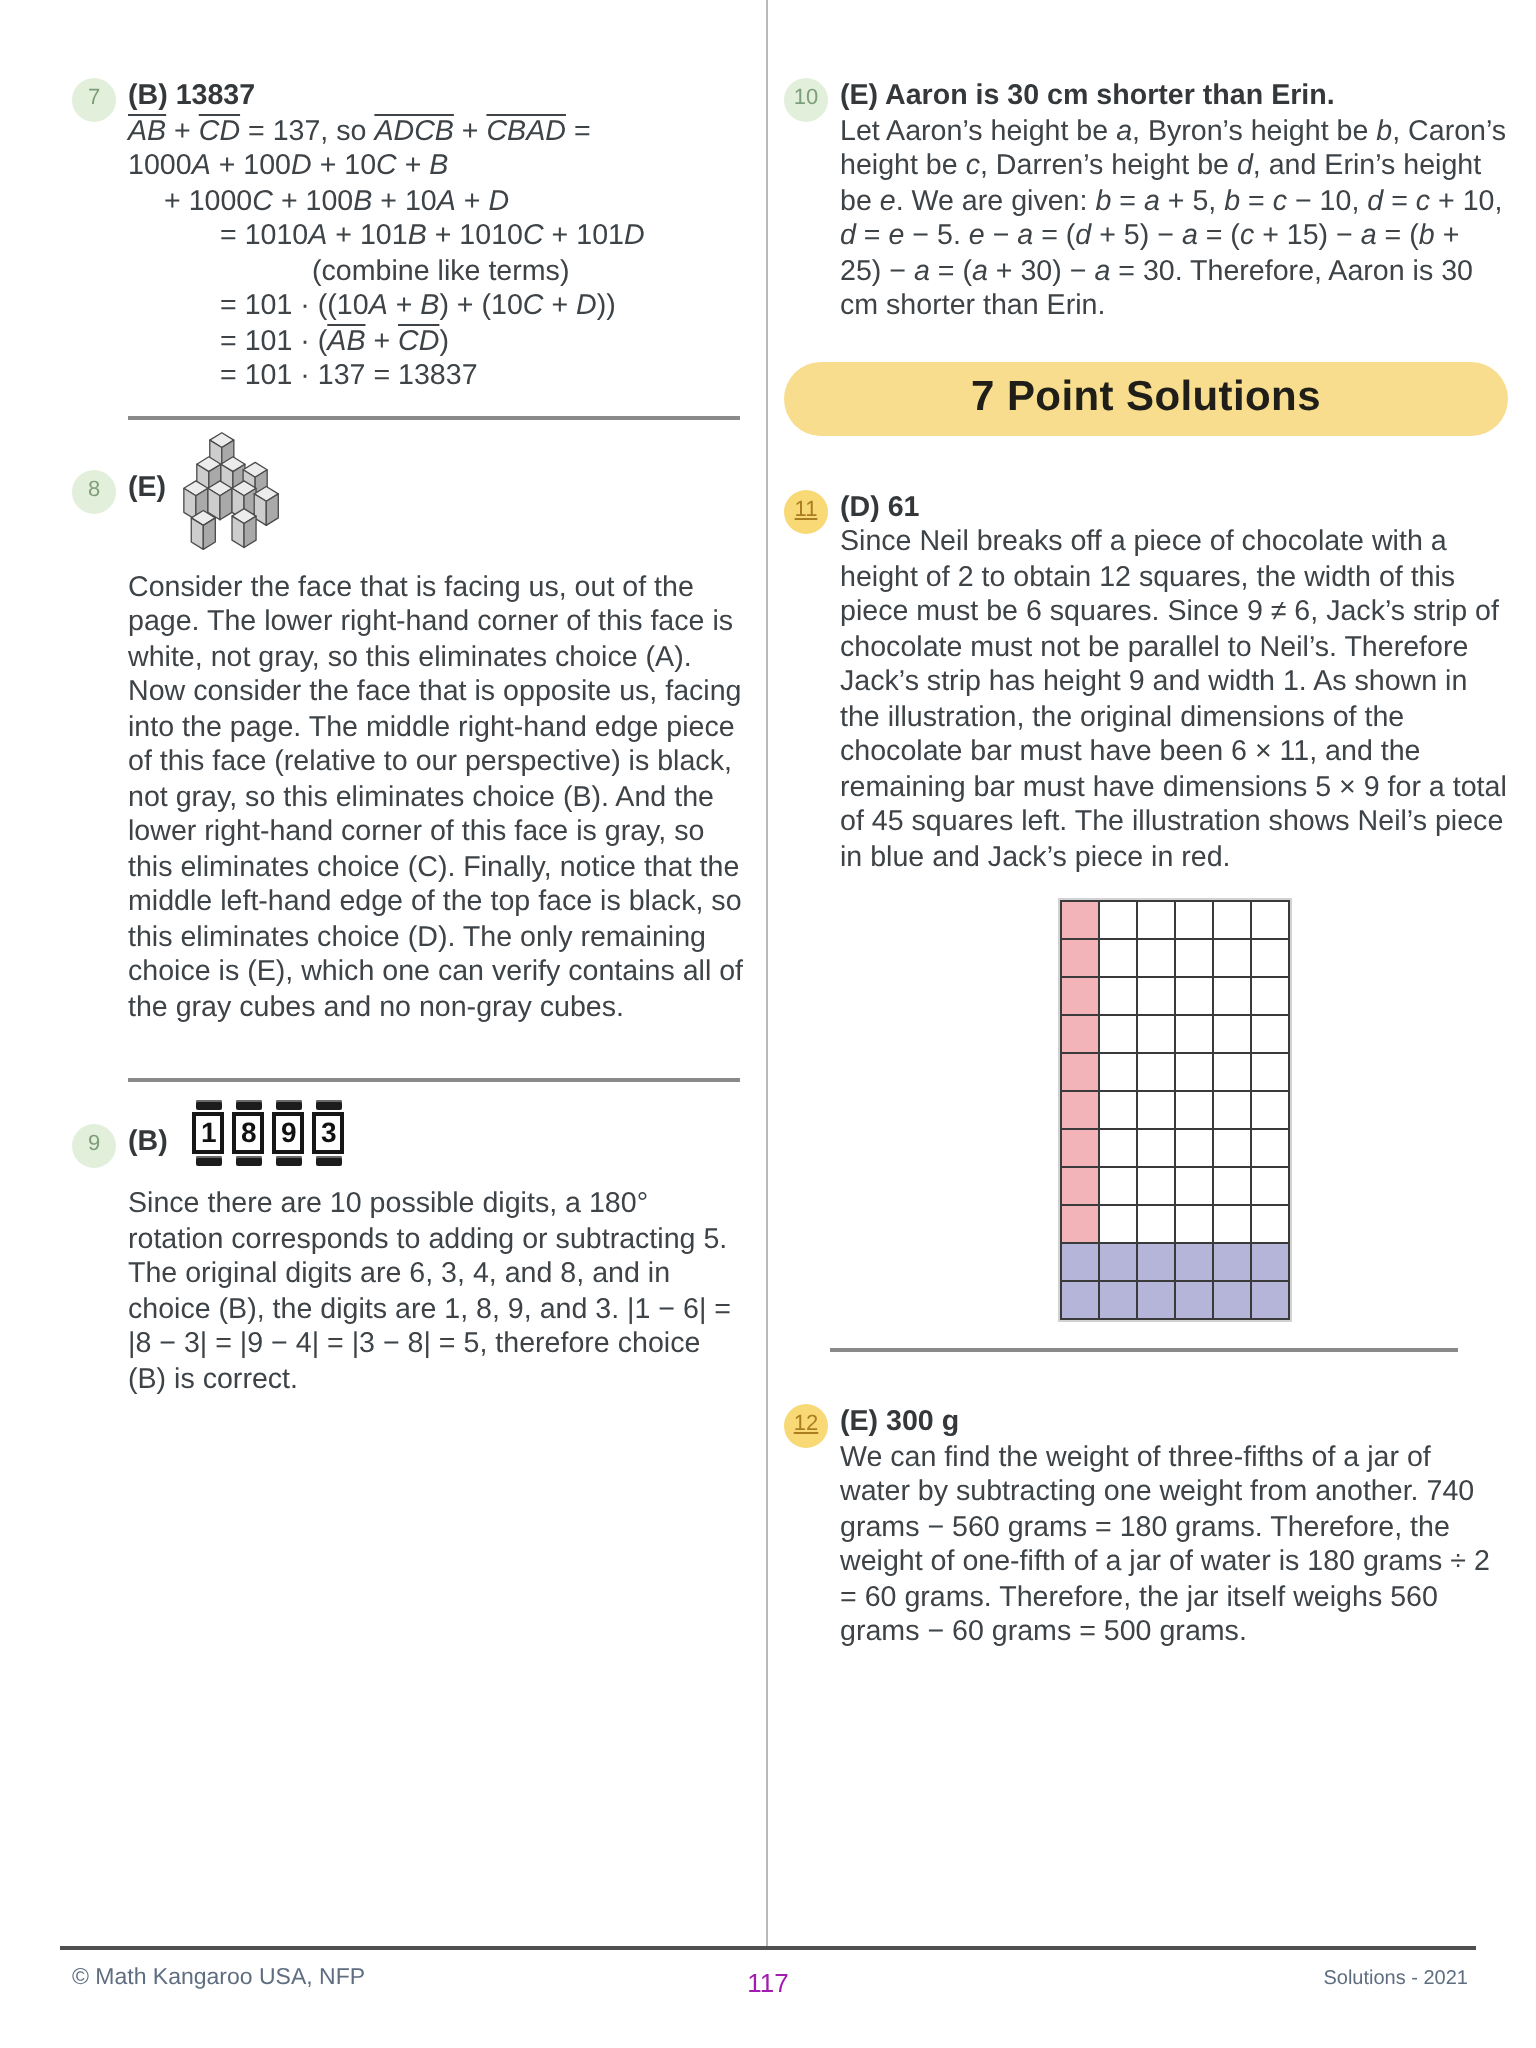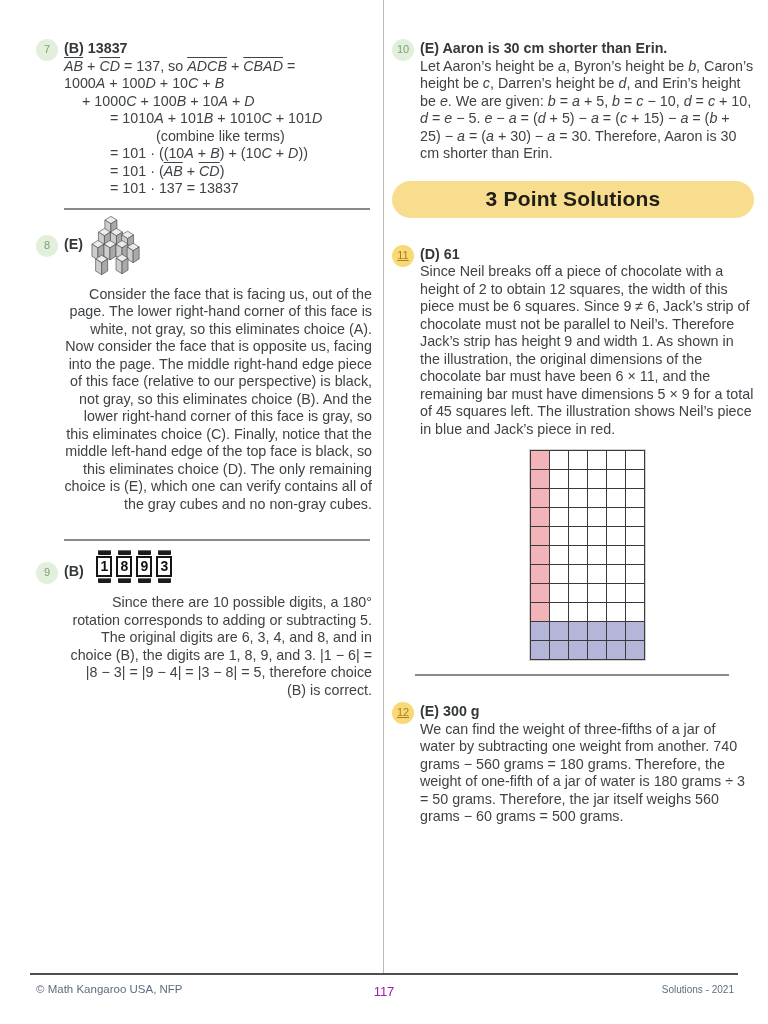--- a/index.html
+++ b/index.html
@@ -37,21 +37,21 @@
 
   .s-head { display:flex; align-items:flex-start; gap:8px; }
   .cube-svg { margin-top:-20px; }
 
   .digit-display { display:inline-flex; gap:3px; margin:-14px 0 0 4px; }
   .digit-unit { display:flex; flex-direction:column; align-items:center; width:17px; }
   .dtab { width:13px; height:5px; background:#1c1c1c; border-radius:1px; margin:1px 0;
           box-shadow: inset 0 1px 0 #6a6a6a; }
   .dbox { box-sizing:border-box; width:16px; height:21px; border:2px solid #161616; background:#fff;
           font-weight:bold; font-size:14px; line-height:17px; text-align:center; color:#111; }
-  .para { margin-top:10px;text-align:right; }
+  .para { margin-top:10px; }
 
   .banner {
     margin-top:18px; height:37px; border-radius:19px; background:#f7dd8d;
     display:flex; align-items:center; justify-content:center;
     font-size:21px; font-weight:bold; color:#1f1e18; letter-spacing:0.2px;
   }
 
   .choc-grid {
     display:grid; grid-template-columns:repeat(6,18px); grid-auto-rows:18px;
     gap:1px; background:#3a3a3a; border:1px solid #3a3a3a;
@@ -169,21 +169,21 @@
       <div class="badge green">
         <span>10</span>
       </div>
       <div class="content">
         <div class="header">(E) Aaron is 30 cm shorter than Erin.</div>
         <div>Let Aaron’s height be <i>a</i>, Byron’s height be <i>b</i>, Caron’s height be <i>c</i>, Darren’s height be <i>d</i>, and Erin’s height be <i>e</i>. We are given: <i>b</i> = <i>a</i> + 5, <i>b</i> = <i>c</i> − 10, <i>d</i> = <i>c</i> + 10, <i>d</i> = <i>e</i> − 5. <i>e</i> − <i>a</i> = (<i>d</i> + 5) − <i>a</i> = (<i>c</i> + 15) − <i>a</i> = (<i>b</i> + 25) − <i>a</i> = (<i>a</i> + 30) − <i>a</i> = 30. Therefore, Aaron is 30 cm shorter than Erin.</div>
       </div>
     </div>
 
     <div class="banner">
-      <span>3 Point Solutions</span>
+      <span>7 Point Solutions</span>
     </div>
 
     <div class="solution mt28">
       <div class="badge yellow">
         <span>11</span>
       </div>
       <div class="content">
         <div class="header">(D) 61</div>
         <div>Since Neil breaks off a piece of chocolate with a height of 2 to obtain 12 squares, the width of this piece must be 6 squares. Since 9 ≠ 6, Jack’s strip of chocolate must not be parallel to Neil’s. Therefore Jack’s strip has height 9 and width 1. As shown in the illustration, the original dimensions of the chocolate bar must have been 6 × 11, and the remaining bar must have dimensions 5 × 9 for a total of 45 squares left. The illustration shows Neil’s piece in blue and Jack’s piece in red.</div>
         <div class="choc-grid">
@@ -258,21 +258,21 @@
     </div>
 
     <hr class="sep sep-right">
 
     <div class="solution" style="margin-top:27px;">
       <div class="badge yellow">
         <span>12</span>
       </div>
       <div class="content">
         <div class="header">(E) 300 g</div>
-        <div>We can find the weight of three-fifths of a jar of water by subtracting one weight from another. 740 grams − 560 grams = 180 grams. Therefore, the weight of one-fifth of a jar of water is 180 grams ÷ 3 = 50 grams. Therefore, the jar itself weighs 560 grams − 60 grams = 500 grams.</div>
+        <div>We can find the weight of three-fifths of a jar of water by subtracting one weight from another. 740 grams − 560 grams = 180 grams. Therefore, the weight of one-fifth of a jar of water is 180 grams ÷ 2 = 60 grams. Therefore, the jar itself weighs 560 grams − 60 grams = 500 grams.</div>
       </div>
     </div>
 
   </div>
 
   <div class="footer-rule"></div>
   <div class="footer-left">© Math Kangaroo USA, NFP</div>
   <div class="footer-page">117</div>
   <div class="footer-right">Solutions - 2021</div>
 

